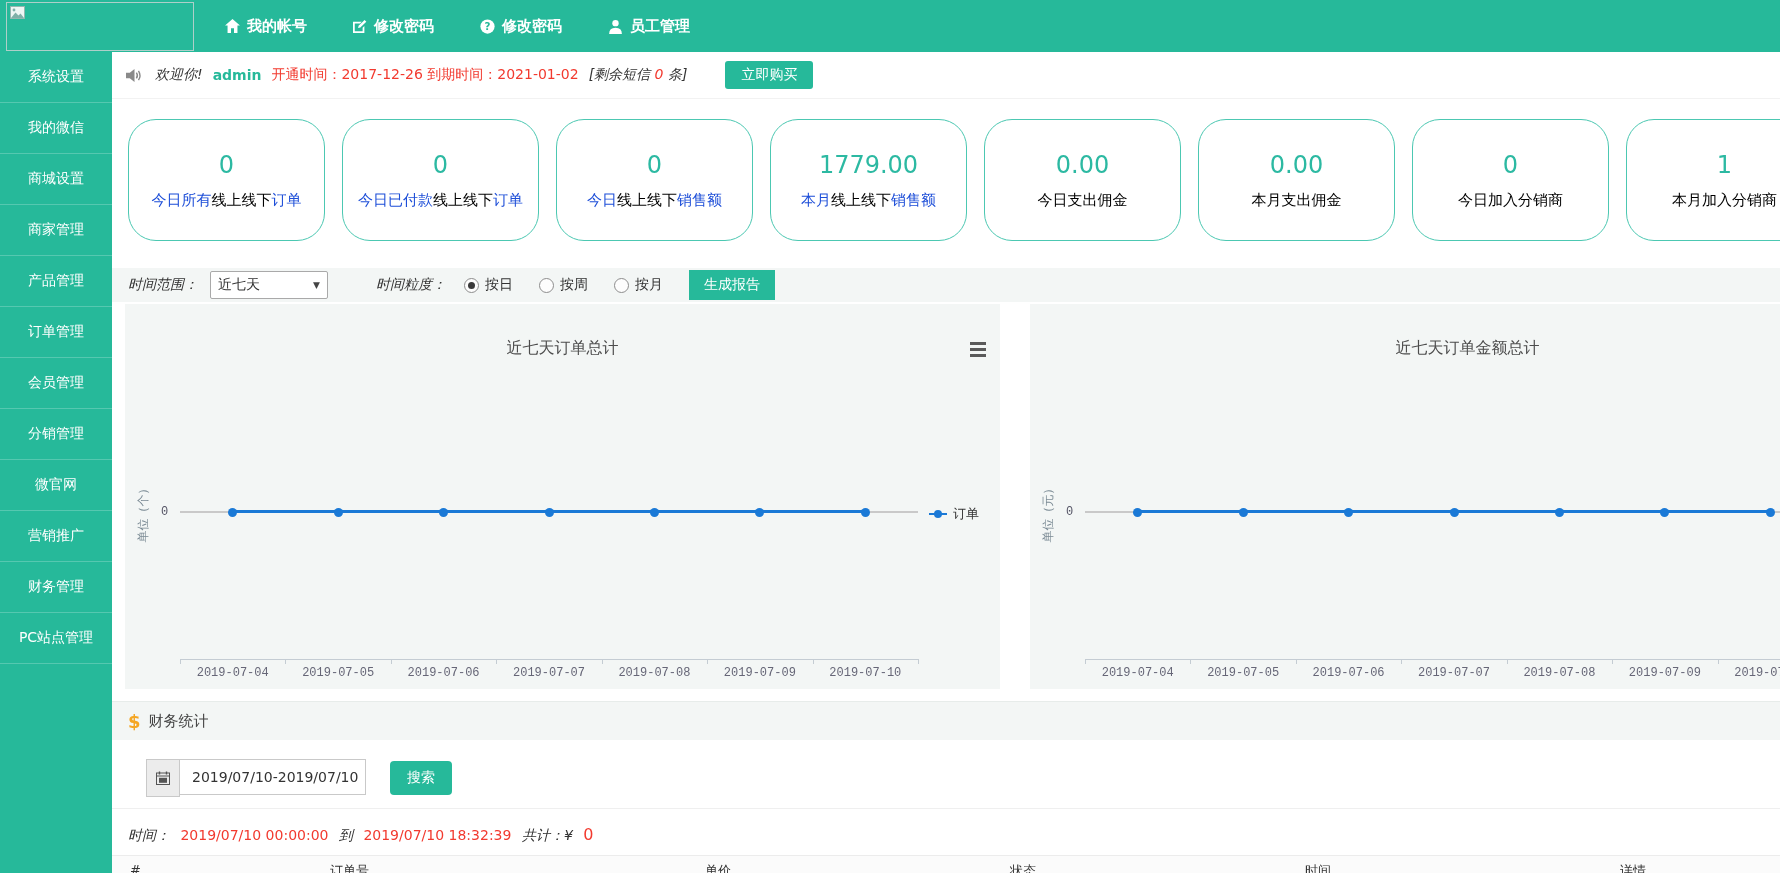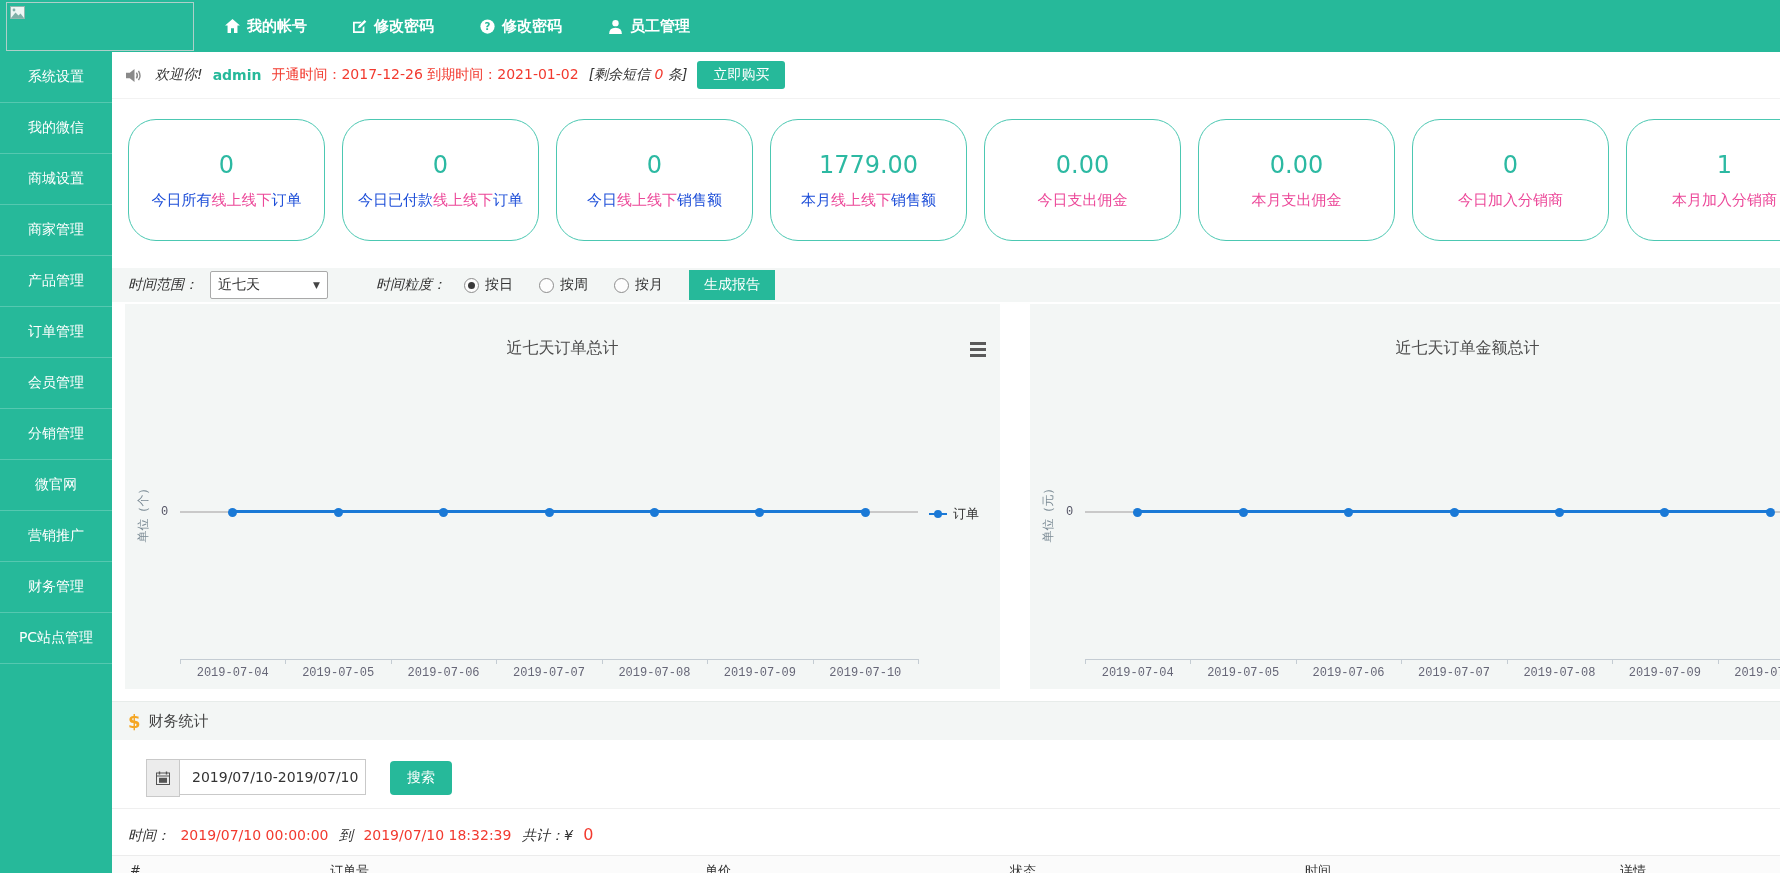--- a/index.html
+++ b/index.html
@@ -24,30 +24,30 @@
   .sidebar-item{height:50px;line-height:49px;text-align:center;color:#fff;font-size:14px;
     border-bottom:1px solid rgba(255,255,255,0.22);cursor:pointer;}
 
   
   .main{position:absolute;left:112px;top:52px;width:1668px;height:821px;background:#fff;}
 
   
   .welcome-bar{height:46px;display:flex;align-items:center;padding-left:14px;font-size:14px;gap:10px;background:#fff;border-bottom:1px solid #f2f2f2;white-space:nowrap;}
   .welcome-bar .spk{line-height:0;margin-right:2px;}
   .uname{color:#26b99a;font-weight:bold;}
-  .buy-btn{height:28px;padding:0 16px;background:#26b99a;border:none;color:#fff;font-size:14px;border-radius:3px;cursor:pointer;font-family:inherit;}
+  .buy-btn{margin-left:28px;height:28px;padding:0 16px;background:#26b99a;border:none;color:#fff;font-size:14px;border-radius:3px;cursor:pointer;font-family:inherit;}
 
   
   .cards-row{display:flex;gap:17px;padding:20px 0 0 16px;}
   .stat-card{flex-shrink:0;width:195px;height:120px;background:#fff;border:1px solid #4cc8b2;border-radius:28px;
     display:flex;flex-direction:column;align-items:center;justify-content:center;cursor:pointer;}
   .card-value{font-size:24px;color:#2cb9a2;}
   .card-label{margin-top:12px;font-size:15px;white-space:nowrap;}
   .card-label .p-teal{color:#1d4ed8;}
-  .card-label .p-dark{color:#ec4899;}
+  .card-label .p-dark{color:#000000;}
 
   
   .filter-row{margin-top:27px;height:34px;background:#f3f6f5;display:flex;align-items:center;padding-left:16px;font-size:14px;}
   .select-box{margin-left:12px;width:102px;height:26px;background:#fff;border:1px solid #a9a9a9;border-radius:2px;
     display:flex;align-items:center;justify-content:space-between;padding:0 7px;cursor:pointer;color:#333;}
   .select-box .arrow{font-size:9px;color:#444;}
   .glabel{margin-left:48px;text-align:center;}
   .radios{display:flex;align-items:center;gap:26px;margin-left:18px;}
   .radio-opt{display:flex;align-items:center;gap:6px;color:#333;cursor:pointer;}
   .radio{width:13px;height:13px;border-radius:50%;border:1px solid #8d8d8d;background:#fdfdfd;position:relative;display:inline-block;}

